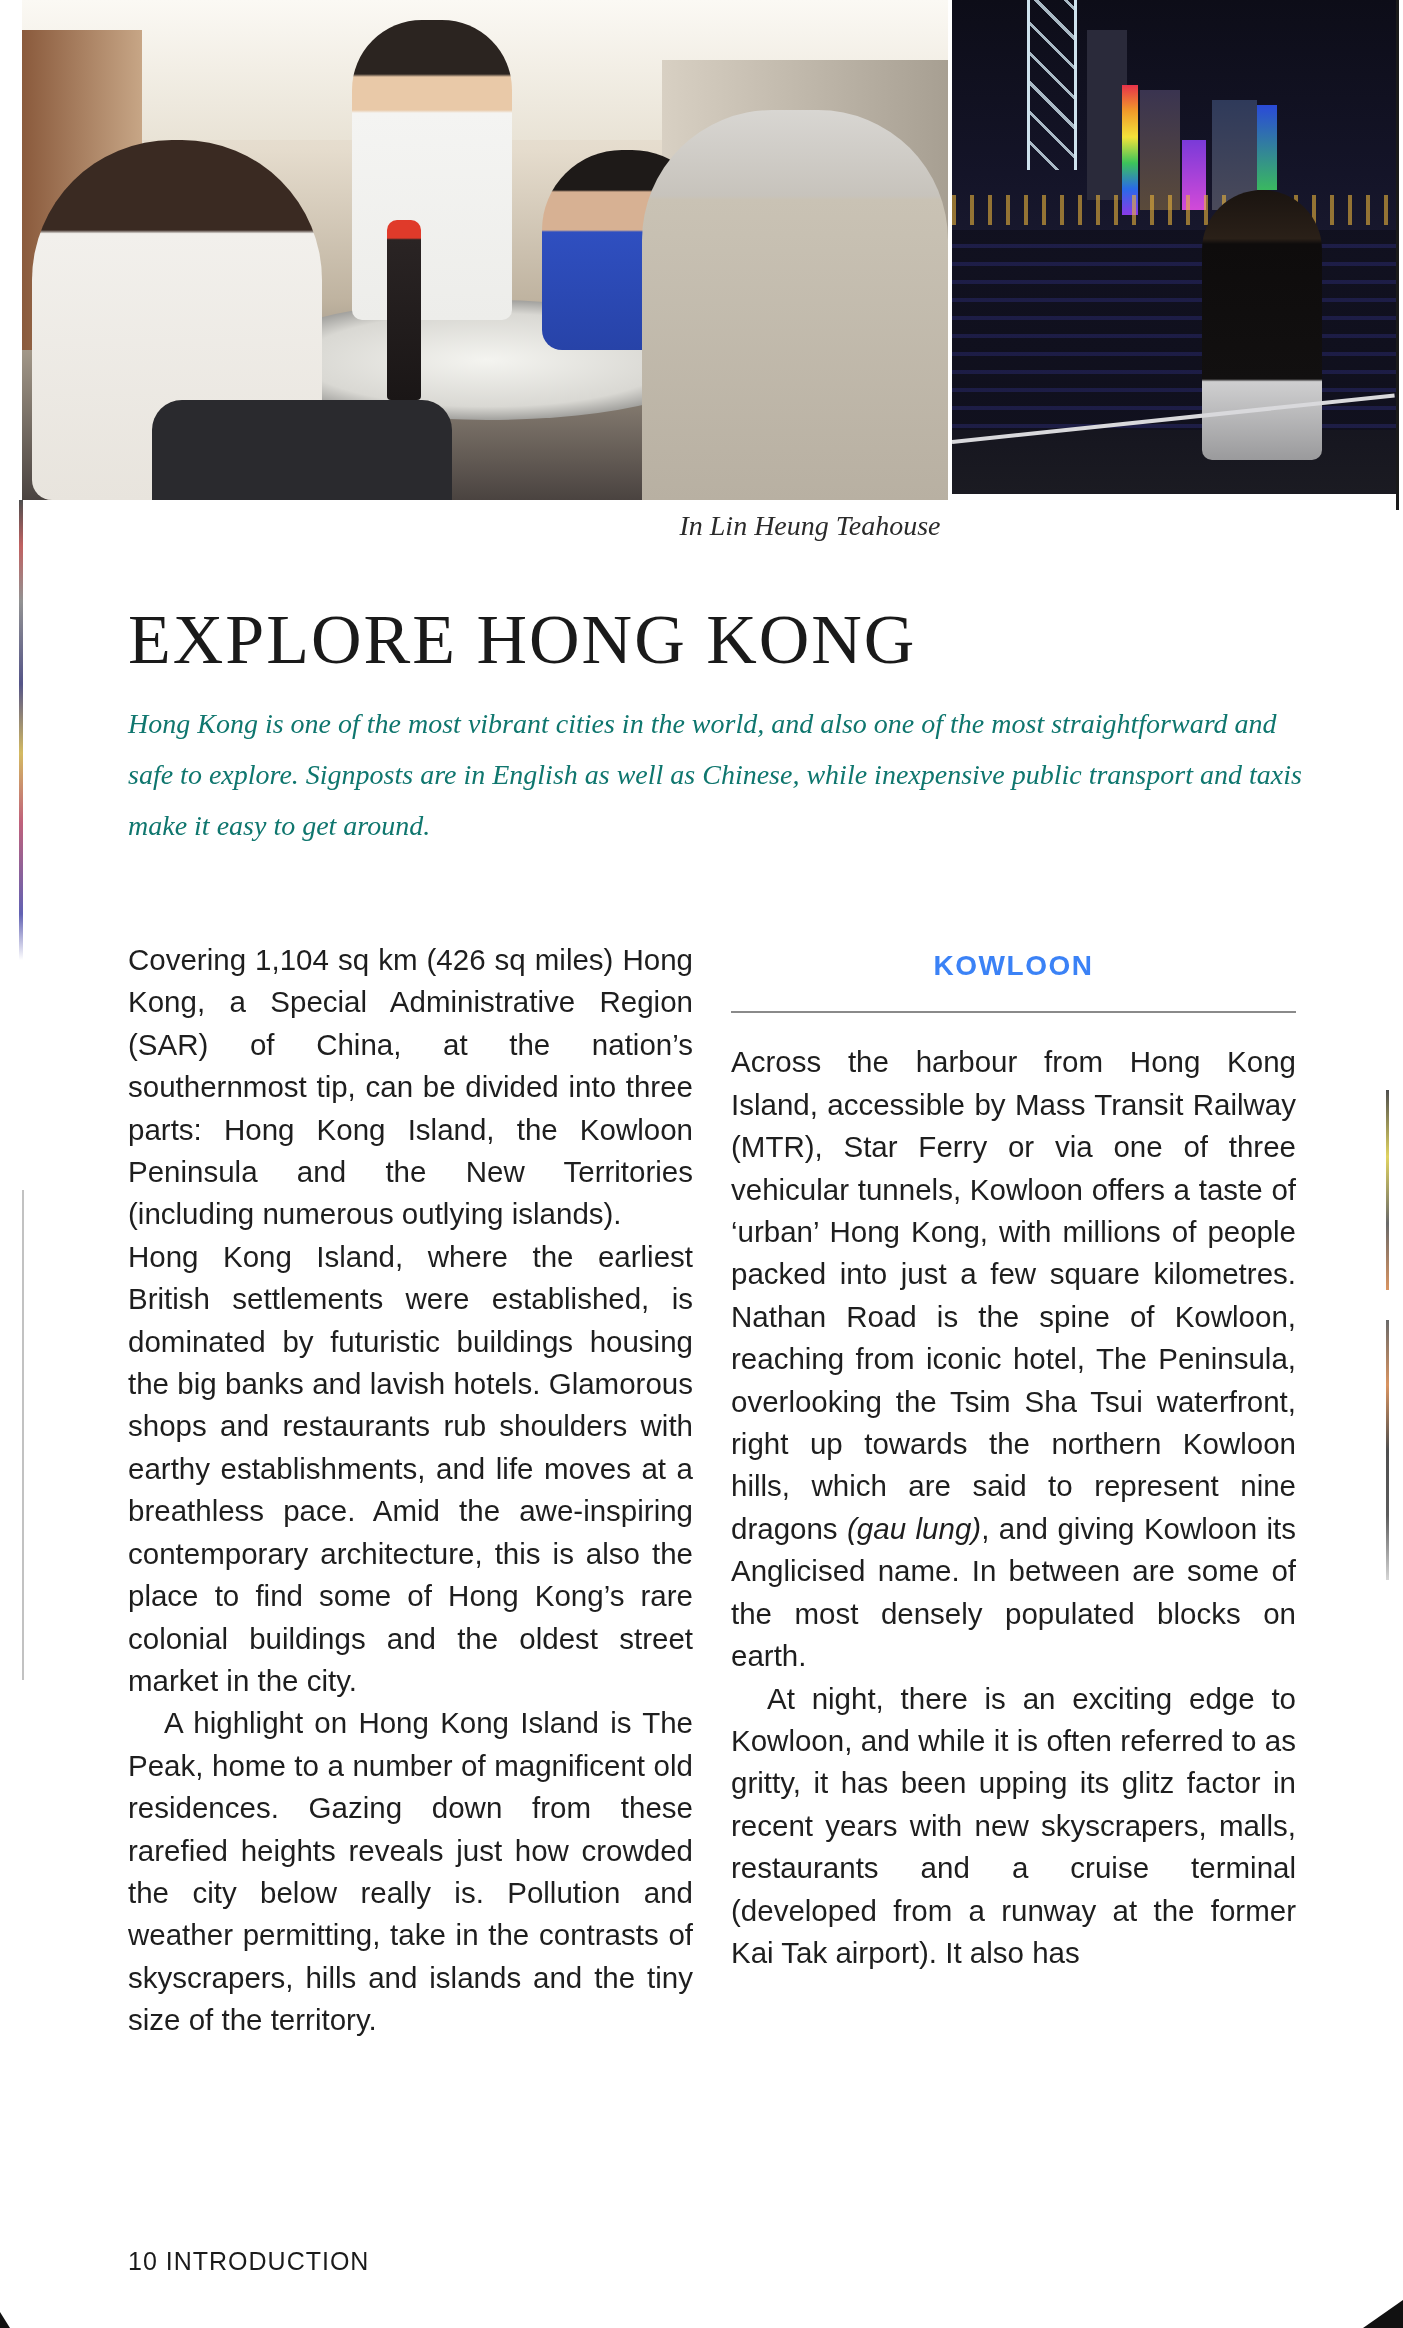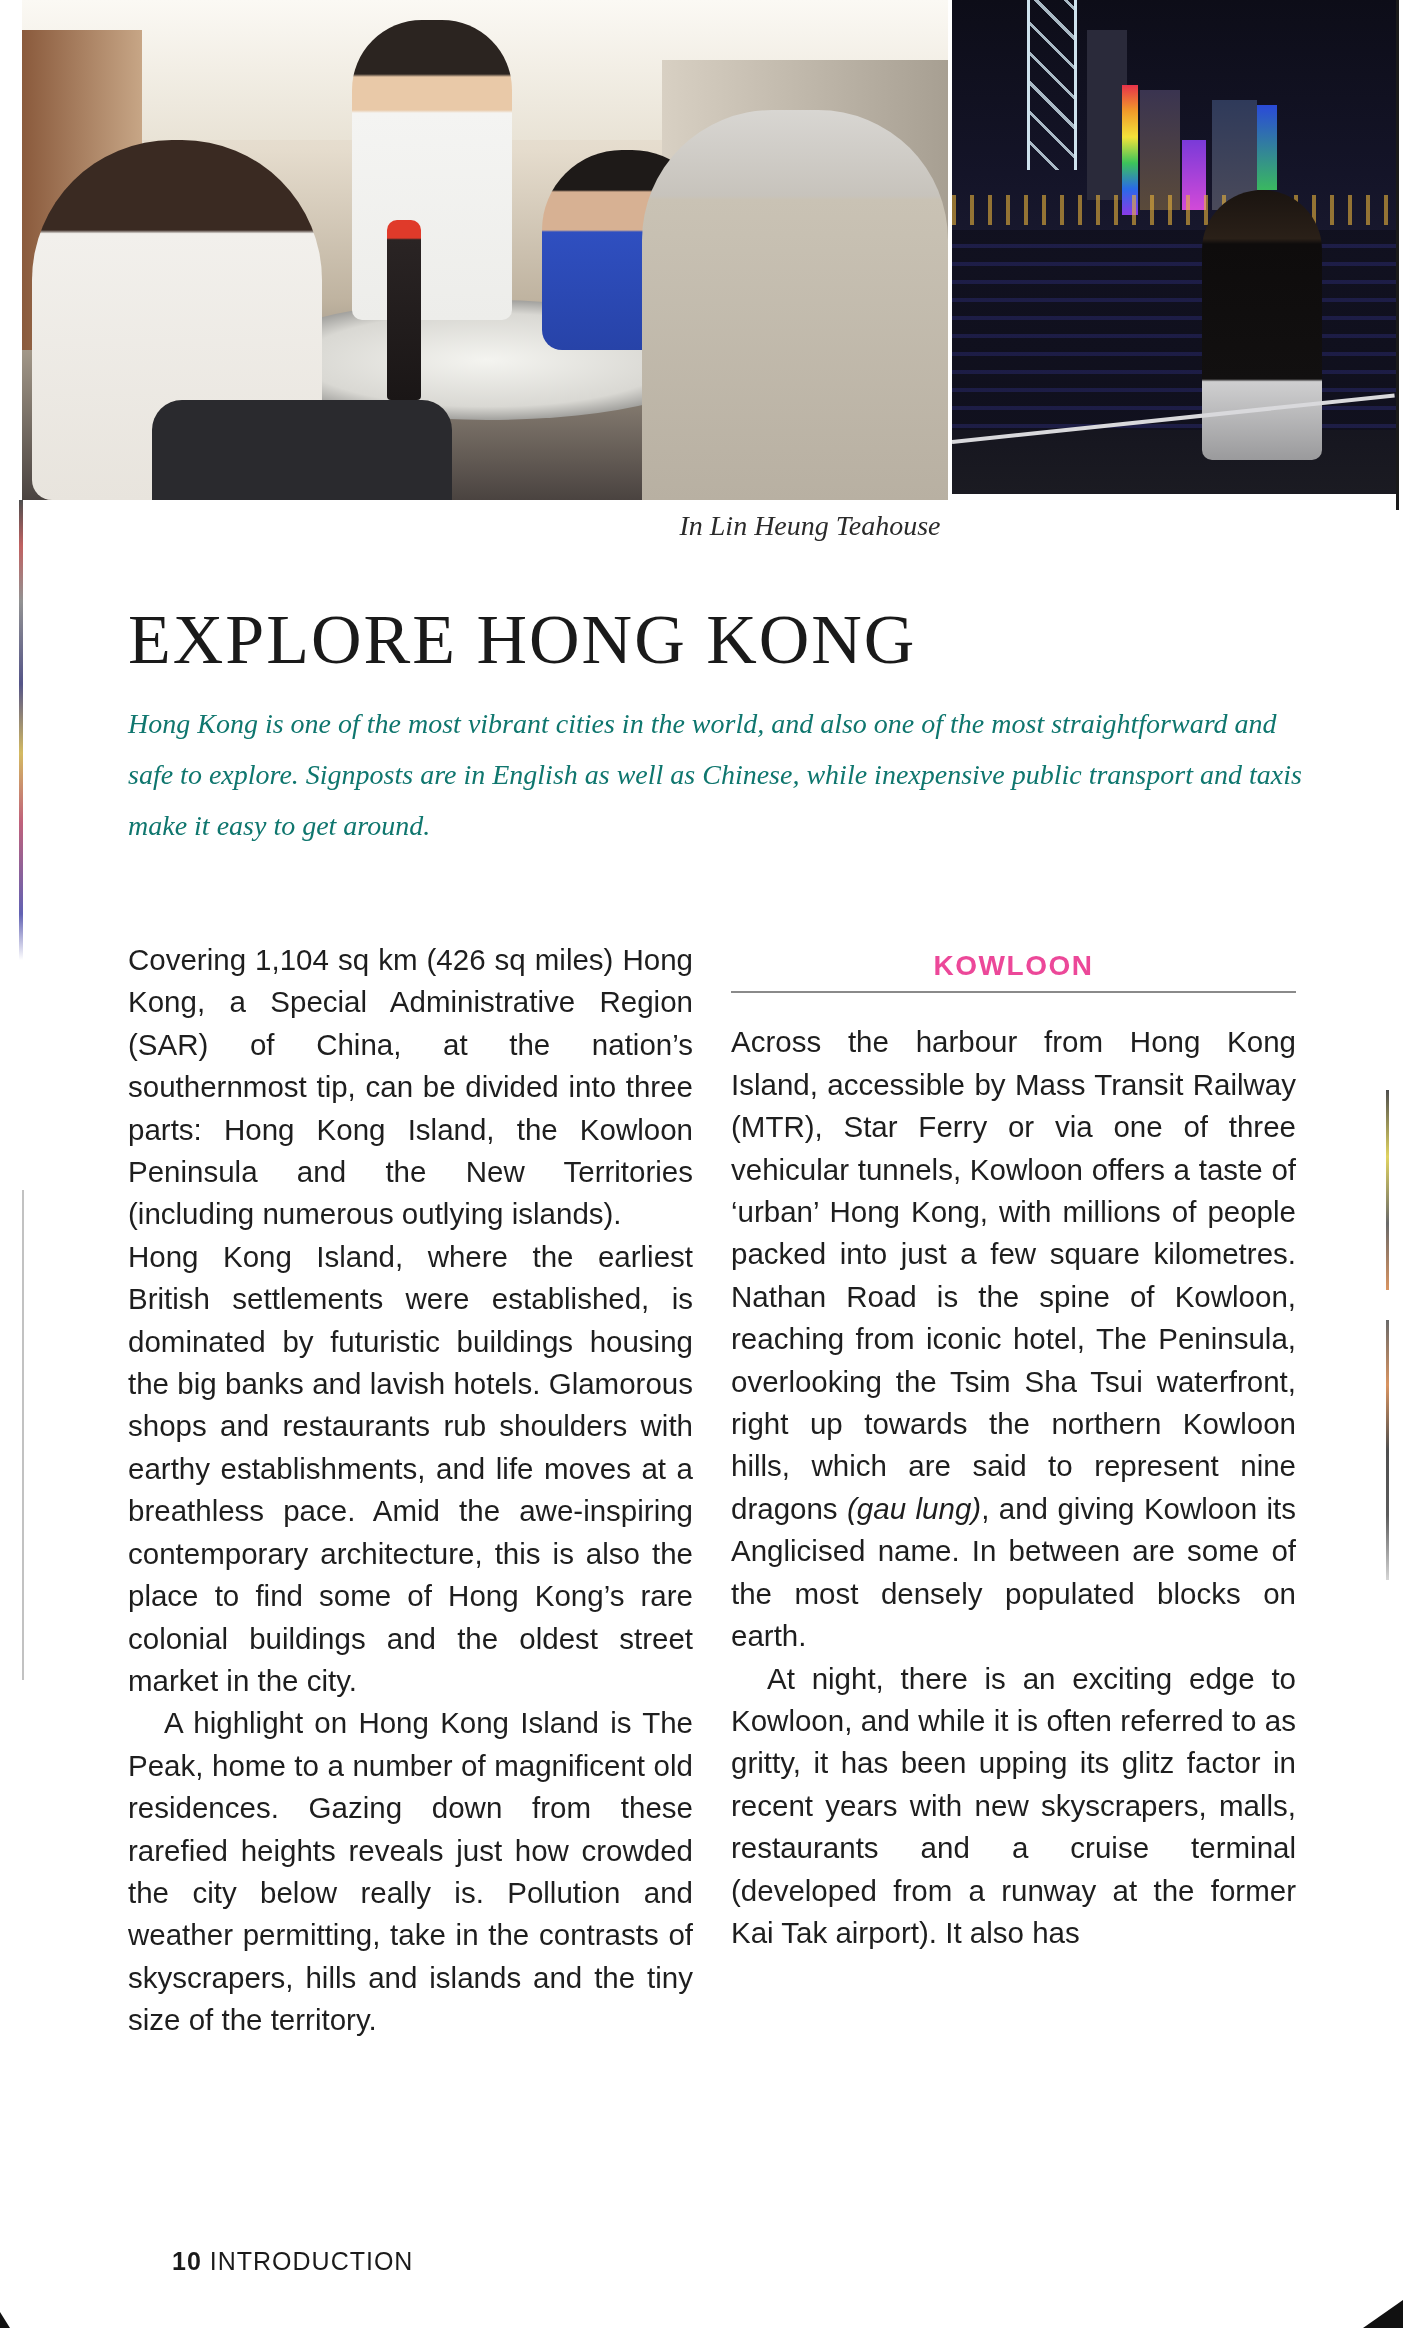--- a/index.html
+++ b/index.html
@@ -65,29 +65,29 @@
     }
     .col {
       position:absolute; top:930px; width:565px;
       font-size: 29.5px; line-height: 42.4px; color:#1e1e1e;margin-top:9px;
     }
     .col-left { left:128px; }
     .col-right { left:731px; }
     .col p { margin:0; text-align: justify; hyphens: manual; }
     .col p.indent { text-indent: 36px; }
     .section-head {
-      text-align:center; font-weight: bold; font-size: 28px; letter-spacing: 1.5px; color:#ec4899;
-      padding-bottom: 4px; border-bottom: 2px solid #8a8a8a; margin: 0 0 28px 0;
+      text-align:center; font-weight: bold; font-size: 28px; letter-spacing: 1.5px; color:#3b82f6;
+      padding-bottom: 24px; border-bottom: 2px solid #8a8a8a; margin: 0 0 28px 0;
     }
     .col-left .section-head { margin-top: 40px; }
     .col-right .section-head { margin-top: 6px; }
     .folio {
       position:absolute; left:128px; top:2247px; font-size: 25px; letter-spacing: 1px; color:#1a1a1a;
     }
-    .folio .num { font-weight: bold; margin-left: 44px; }
+    .folio .num { font-weight: normal; }
     .corner-l { position:absolute; left:0; top:2312px; width:0; height:0; border-bottom:16px solid #111; border-right:10px solid transparent; }
     .corner-r { position:absolute; right:0; top:2300px; width:0; height:0; border-bottom:28px solid #111; border-left:40px solid transparent; }
   </style>
 </head>
 <body>
 
 <div class="photo-row">
   <div class="photo-teahouse">
     <div class="blk t-ceiling"></div>
     <div class="blk t-wall-l"></div>

